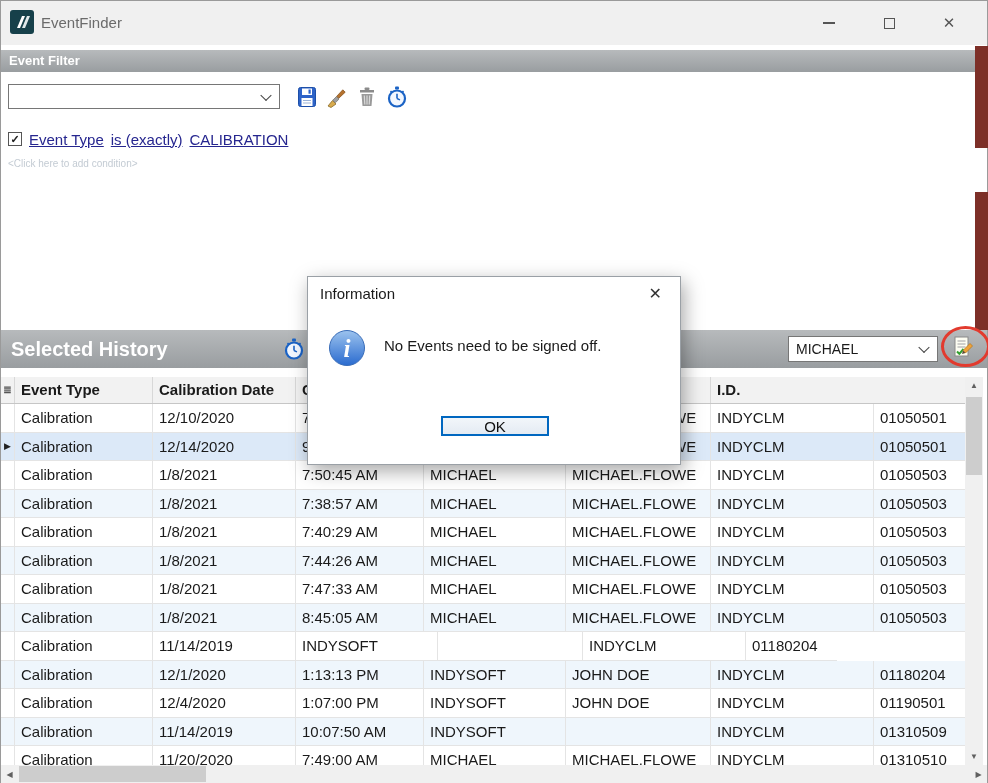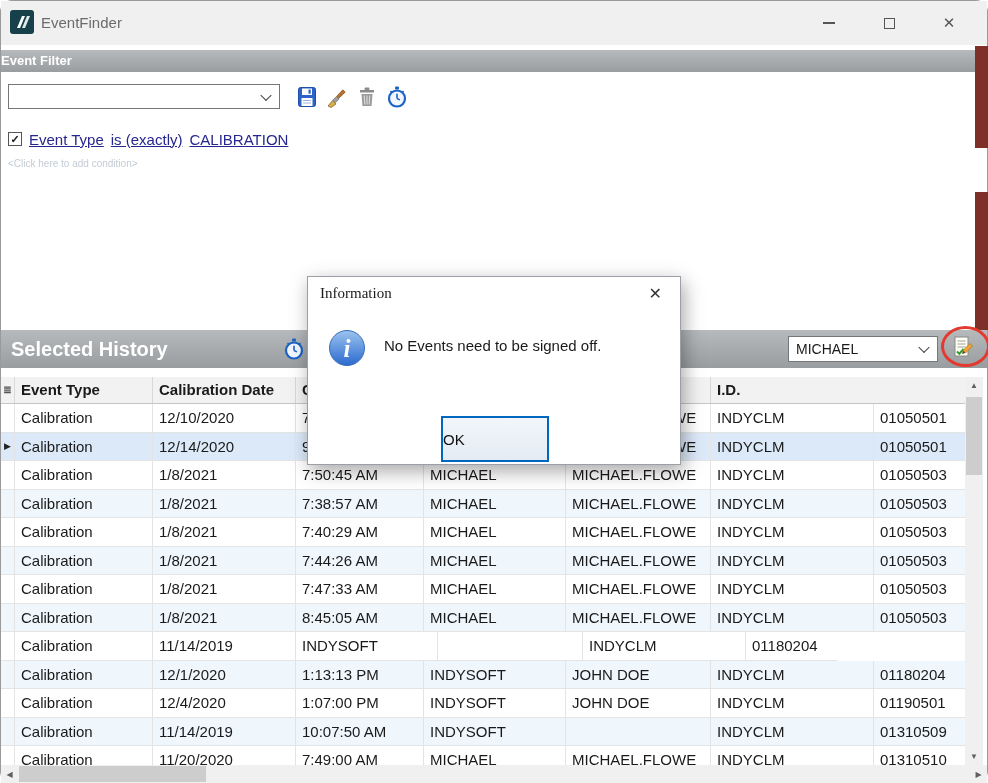--- a/index.html
+++ b/index.html
@@ -1,33 +1,33 @@
 <!DOCTYPE html>
 <html><head>
 <meta charset="utf-8">
 <style>
   * { box-sizing: border-box; margin: 0; padding: 0; }
   html,body { width:988px; height:783px; }
   body { font-family:"Liberation Sans", sans-serif; background:#fff; position:relative; overflow:hidden; }
 
-  .window { position:absolute; inset:0; background:#fff; box-shadow: inset 0 0 0 1px #9a9a9a; border-radius: 12px; }
+  .window { position:absolute; inset:0; background:#fff; box-shadow: inset 0 0 0 1px #9a9a9a; }
 
   
   .titlebar { position:absolute; left:1px; top:1px; right:1px; height:44px; background:#f0f0f0; }
   .logo { position:absolute; left:9px; top:9px; width:24px; height:24px; }
   .title-text { position:absolute; left:40px; top:0; height:44px; line-height:44px; font-size:15px; color:#6b6b6b; }
   .winbtns { position:absolute; right:8px; top:0; height:44px; display:flex; }
   .winbtn { width:60px; height:44px; display:flex; align-items:center; justify-content:center; color:#555; }
   .glyph-min { width:12px; height:0; border-top:2px solid #555; }
   .glyph-max { width:11px; height:11px; border:1.5px solid #555; }
   .glyph-close { font-size:15px; color:#555; }
 
   
   .section-bar { position:absolute; left:1px; right:1px; background:linear-gradient(#b7babc,#999da0); color:#fff; }
-  .filter-bar { top:50px; height:22px; font-size:13px; font-weight:bold; line-height:22px; }
+  .filter-bar { top:50px; height:22px; font-size:13px; font-weight:bold; line-height:22px; padding-left:8px; }
   .history-bar { top:330px; height:38px; font-size:20px; font-weight:bold; line-height:38px; padding-left:10px; }
 
   .combo { background:#fff; border:1px solid #767676; position:absolute; font-size:14px; color:#1a1a1a; }
   .combo .val { position:absolute; left:7px; top:0; bottom:0; display:flex; align-items:center; }
   .chev { position:absolute; right:9px; top:50%; width:8px; height:8px; border-right:1.6px solid #444; border-bottom:1.6px solid #444; transform:translateY(-70%) rotate(45deg); }
   .filter-combo { left:8px; top:84px; width:272px; height:25px; }
   .user-combo { left:788px; top:336px; width:150px; height:26px; z-index:6; }
 
   .tool-icon { position:absolute; top:86px; width:22px; height:22px; }
   .icon-save { left:296px; } .icon-brush { left:326px; } .icon-trash { left:356px; } .icon-timer { left:386px; }
@@ -66,25 +66,25 @@
   .vscroll .arrow { position:absolute; left:0; width:18px; height:17px; font-size:8px; color:#606060; display:flex; align-items:center; justify-content:center; }
   .vscroll .up { top:0; } .vscroll .down { bottom:0; }
   .vthumb { position:absolute; left:1px; top:20px; width:16px; height:78px; background:#cdcdcd; }
   .hscroll { position:absolute; left:1px; right:1px; bottom:0; height:18px; background:#f0f0f0; z-index:4; }
   .hscroll .arrow { position:absolute; top:0; width:17px; height:18px; font-size:8px; color:#606060; display:flex; align-items:center; justify-content:center; }
   .hscroll .left { left:0; } .hscroll .right { right:0; }
   .hthumb { position:absolute; left:18px; top:1px; width:187px; height:16px; background:#cdcdcd; }
 
   
   .dialog { position:absolute; left:307px; top:276px; width:374px; height:189px; background:#fff; border:1px solid #9aa0a6; box-shadow:3px 6px 18px rgba(0,0,0,.35); z-index:50; }
-  .dlg-title { position:absolute; left:12px; top:0; height:33px; line-height:33px; font-size:15px; color:#1a1a1a;font-family:Liberation Serif, serif; }
+  .dlg-title { position:absolute; left:12px; top:0; height:33px; line-height:33px; font-size:15px; color:#1a1a1a; }
   .dlg-close { position:absolute; right:12px; top:0; height:33px; line-height:33px; font-size:16px; color:#333; padding:0 6px; }
   .dlg-icon { position:absolute; left:20px; top:52px; width:38px; height:38px; }
   .dlg-msg { position:absolute; left:76px; top:60px; font-size:15px; color:#1a1a1a;text-align:center; }
-  .dlg-ok { position:absolute; left:133px; top:139px; width:108px; height:46px; background:linear-gradient(#f2f6fa,#e4ebf3); border:2px solid #0067c0; font-size:15px; color:#111; display:flex; align-items:center; justify-content:flex-start; font-family:"Liberation Sans", sans-serif; }
+  .dlg-ok { position:absolute; left:133px; top:139px; width:108px; height:20px; background:linear-gradient(#f2f6fa,#e4ebf3); border:2px solid #0067c0; font-size:15px; color:#111; display:flex; align-items:center; justify-content:center; font-family:"Liberation Sans", sans-serif; }
 </style>
 </head>
 <body>
 
 <div class="window">
 
   <div class="titlebar">
     <svg class="logo" viewBox="0 0 24 24">
       <rect width="24" height="24" rx="3" fill="#16404a"></rect>
       <polygon points="7,18 12,6 15,6 10,18" fill="#ffffff"></polygon>

